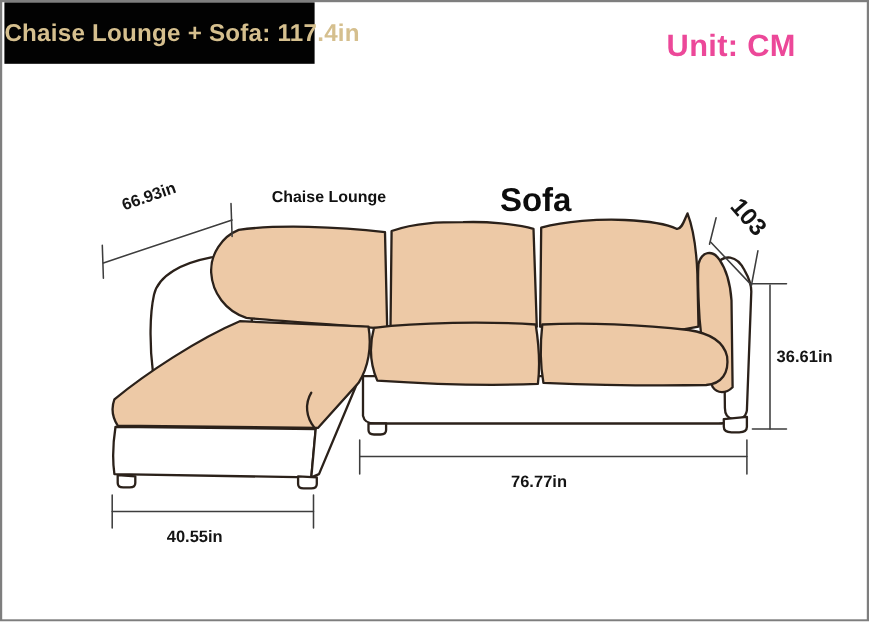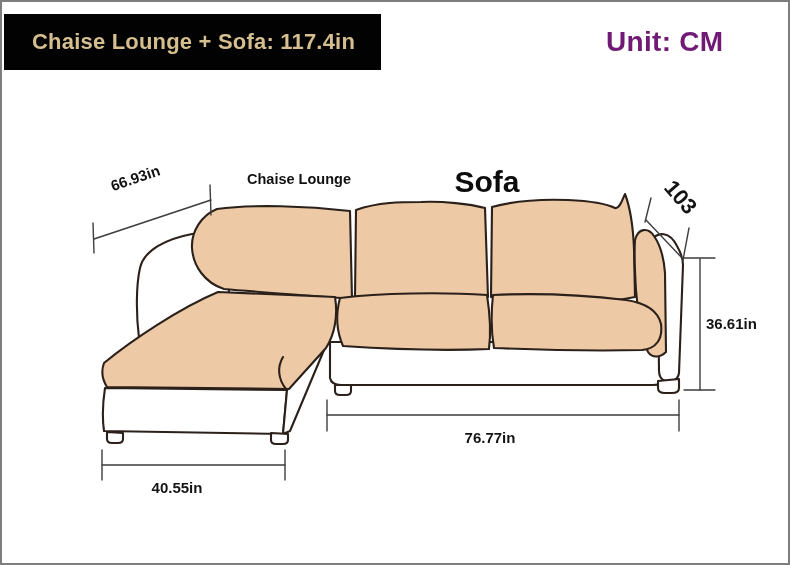--- a/index.html
+++ b/index.html
@@ -6,34 +6,34 @@
   body{font-family:"Liberation Sans", sans-serif; -webkit-font-smoothing:antialiased;}
   #frame{
     position:relative;
     width:790px;height:565px;
     box-sizing:border-box;
     border:2px solid #7e7e7e;
     background:#ffffff;
     overflow:hidden;
   }
   .title-box{
-    position:absolute;left:2px;top:12px;
-    width:377px;height:56px;
+    position:absolute;left:2px;top:0;
+    width:282px;height:56px;
     background:#020202;
     display:flex;align-items:center;
-    padding-left:28px;box-sizing:border-box;
+    box-sizing:border-box;
   }
   .title-box span{
     color:#d5bf8e;
     font-size:22px;font-weight:600;letter-spacing:0.2px;
     white-space:nowrap;
   }
   .unit-label{
     position:absolute;left:604px;top:24px;
-    font-size:28px;font-weight:700;color:#701a75;
+    font-size:28px;font-weight:700;color:#ec4899;
     letter-spacing:0.3px;
   }
   svg text{font-family:"Liberation Sans", sans-serif;}
   .dim-text{font-size:15px;font-weight:600;fill:#141414;}
   .dim-text-big{font-size:22px;font-weight:600;fill:#141414;}
   .label-small{font-size:14.5px;font-weight:600;fill:#111;}
   .label-big{font-size:30px;font-weight:700;fill:#0c0c0c;}
 </style>
 </head>
 <body>

